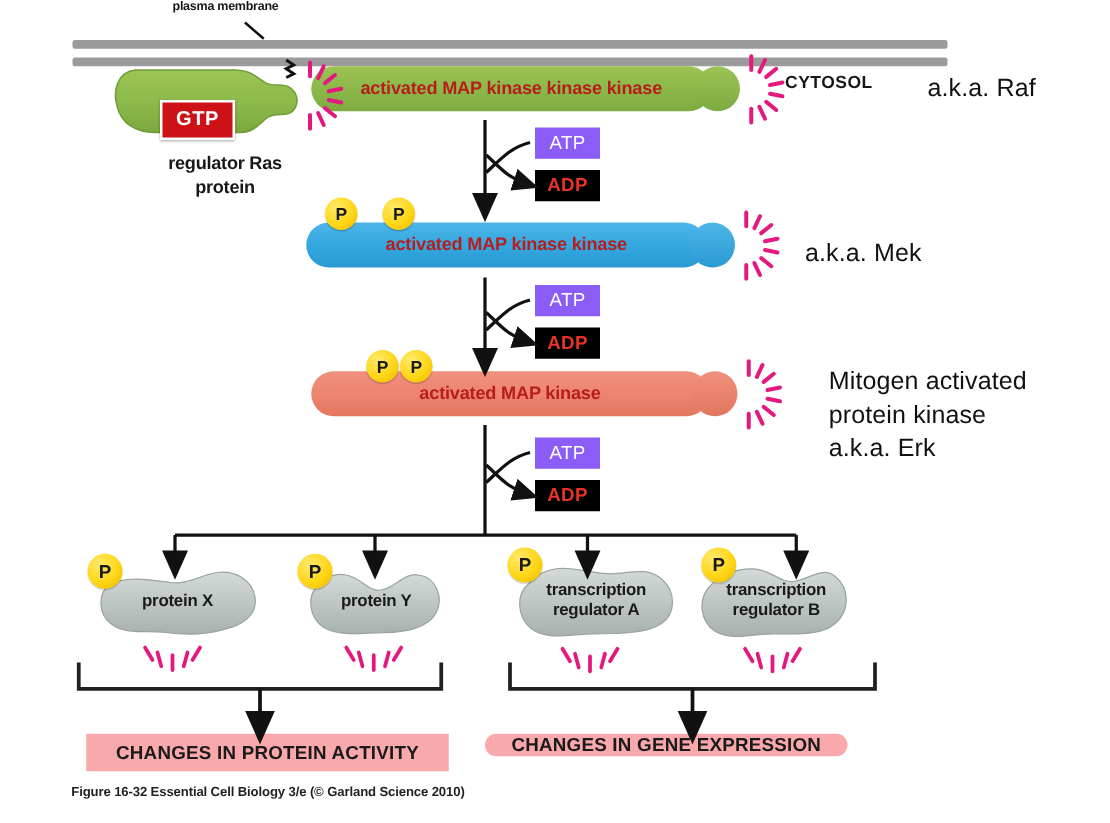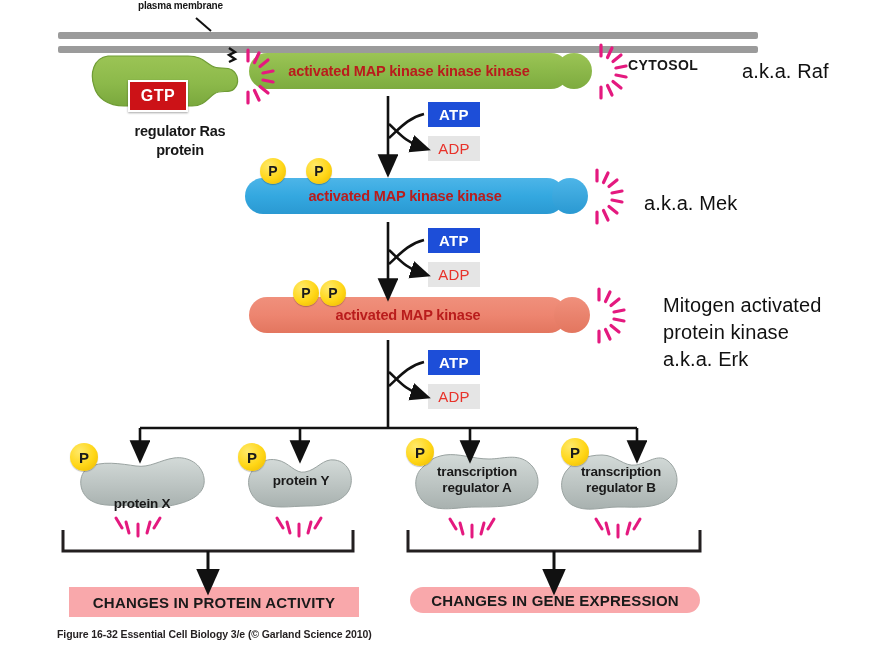--- a/index.html
+++ b/index.html
@@ -37,24 +37,24 @@
 
   
   .ras-blob{position:absolute;}
 
   
   .gtp{position:absolute;background:#cc1217;border:2px solid #ffffff;display:flex;align-items:center;
        justify-content:center;color:#fff;font-size:16px;font-weight:bold;letter-spacing:0.5px;
        box-shadow:0 1px 2px rgba(0,0,0,.35);}
 
   
-  .atp{position:absolute;background:#1d4ed8;display:flex;align-items:center;justify-content:center;
-       color:#ffffff;font-size:15px;font-weight:bold;letter-spacing:0.3px;}
-  .adp{position:absolute;background:#e5e5e5;display:flex;align-items:center;justify-content:center;
-       color:#e8322a;font-size:15px;font-weight:normal;letter-spacing:0.3px;}
+  .atp{position:absolute;background:#8b5cf6;display:flex;align-items:center;justify-content:center;
+       color:#ffffff;font-size:15px;font-weight:normal;letter-spacing:0.3px;}
+  .adp{position:absolute;background:#000000;display:flex;align-items:center;justify-content:center;
+       color:#e8322a;font-size:15px;font-weight:bold;letter-spacing:0.3px;}
 
   
   .pcirc{position:absolute;border-radius:50%;
     background:radial-gradient(circle at 35% 30%,#ffe96b 0%,#ffd616 55%,#eab600 100%);
     display:flex;align-items:center;justify-content:center;
     color:#1a1a1a;font-weight:bold;z-index:6;box-shadow:0 1px 1px rgba(0,0,0,.25);}
 
   
   .blob{position:absolute;display:flex;align-items:center;justify-content:center;text-align:center;}
   .blob-text{position:relative;z-index:4;font-size:13.5px;font-weight:bold;color:#1a1a1a;line-height:16px;letter-spacing:-0.2px;}
@@ -135,21 +135,21 @@
 
   <div class="atp" style="left:428px;top:102px;width:52px;height:25px;">ATP</div>
   <div class="adp" style="left:428px;top:136px;width:52px;height:25px;">ADP</div>
 
   <div class="atp" style="left:428px;top:228px;width:52px;height:25px;">ATP</div>
   <div class="adp" style="left:428px;top:262px;width:52px;height:25px;">ADP</div>
 
   <div class="atp" style="left:428px;top:350px;width:52px;height:25px;">ATP</div>
   <div class="adp" style="left:428px;top:384px;width:52px;height:25px;">ADP</div>
 
-  <div class="blob" style="left:74px;top:450px;width:136px;height:62px;align-items:flex-end;">
+  <div class="blob" style="left:74px;top:450px;width:136px;height:62px;">
     <svg viewBox="0 0 136 62" width="136" height="62">
       <defs>
         <linearGradient id="gBlob" x1="0" y1="0" x2="0" y2="1">
           <stop offset="0%" stop-color="#d3dad8"></stop>
           <stop offset="55%" stop-color="#bcc4c2"></stop>
           <stop offset="100%" stop-color="#a8b1af"></stop>
         </linearGradient>
       </defs>
       <path d="M14,18 C4,24 4,42 16,50 C28,58 44,54 58,56 C74,58 90,58 104,54
                C120,50 132,42 130,28 C128,14 114,6 100,8 C86,10 76,18 62,16
@@ -193,21 +193,21 @@
                C30,8 18,14 12,22 Z" fill="url(#gBlob)" stroke="#9aa3a1" stroke-width="1"></path>
     </svg>
     <div class="blob-text" style="position:absolute;">
       <div>transcription</div>
       <div>regulator B</div>
     </div>
   </div>
   <div class="pcirc" style="left:561px;top:438px;width:28px;height:28px;font-size:15px;">P</div>
 
   <div class="outcome" style="left:69px;top:587px;width:290px;height:30px;">CHANGES IN PROTEIN ACTIVITY</div>
-  <div class="outcome" style="left:410px;top:587px;width:290px;height:26px;border-radius:14px;">CHANGES IN GENE EXPRESSION</div>
+  <div class="outcome" style="left:388px;top:587px;width:290px;height:18px;border-radius:14px;">CHANGES IN GENE EXPRESSION</div>
 
   <div class="caption" style="left:57px;top:628px;">Figure 16-32  Essential Cell Biology 3/e (© Garland Science 2010)</div>
 
   <svg class="overlay">
     <defs>
       <marker id="ah" markerWidth="9" markerHeight="9" refX="4.5" refY="4" orient="auto">
         <path d="M0,0 L9,4 L0,8 Z" fill="#111"></path>
       </marker>
       <marker id="ahs" markerWidth="8" markerHeight="8" refX="4" refY="3.5" orient="auto">
         <path d="M0,0 L8,3.5 L0,7 Z" fill="#111"></path>

